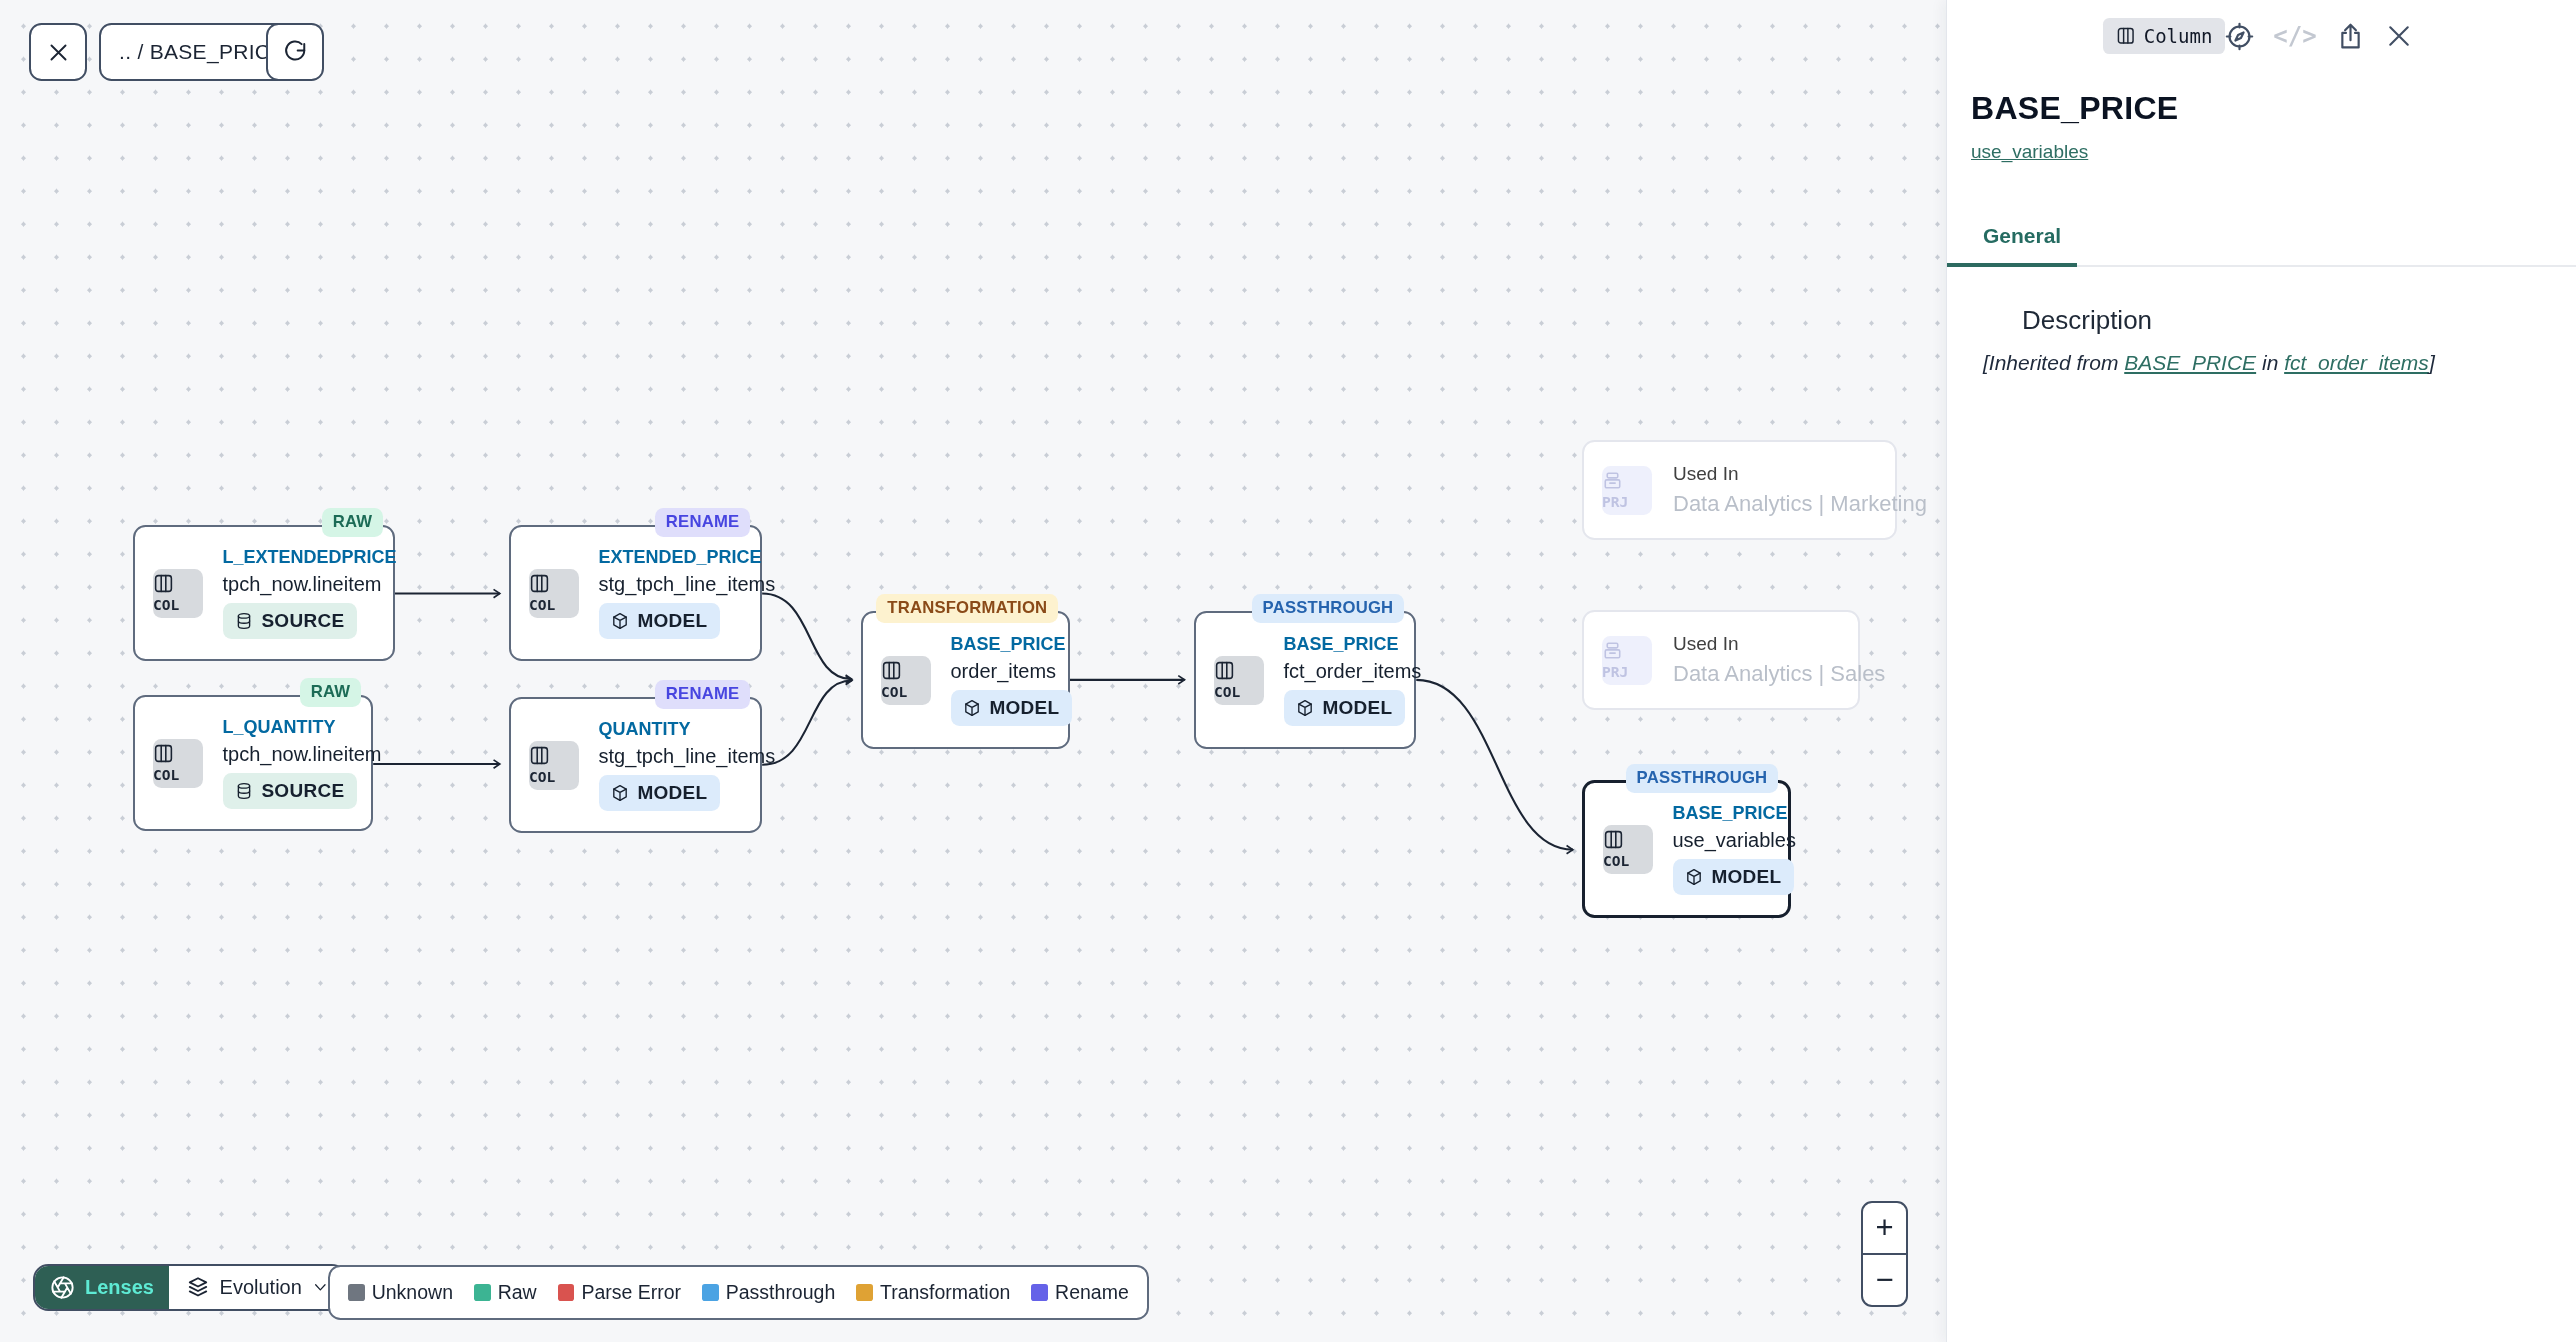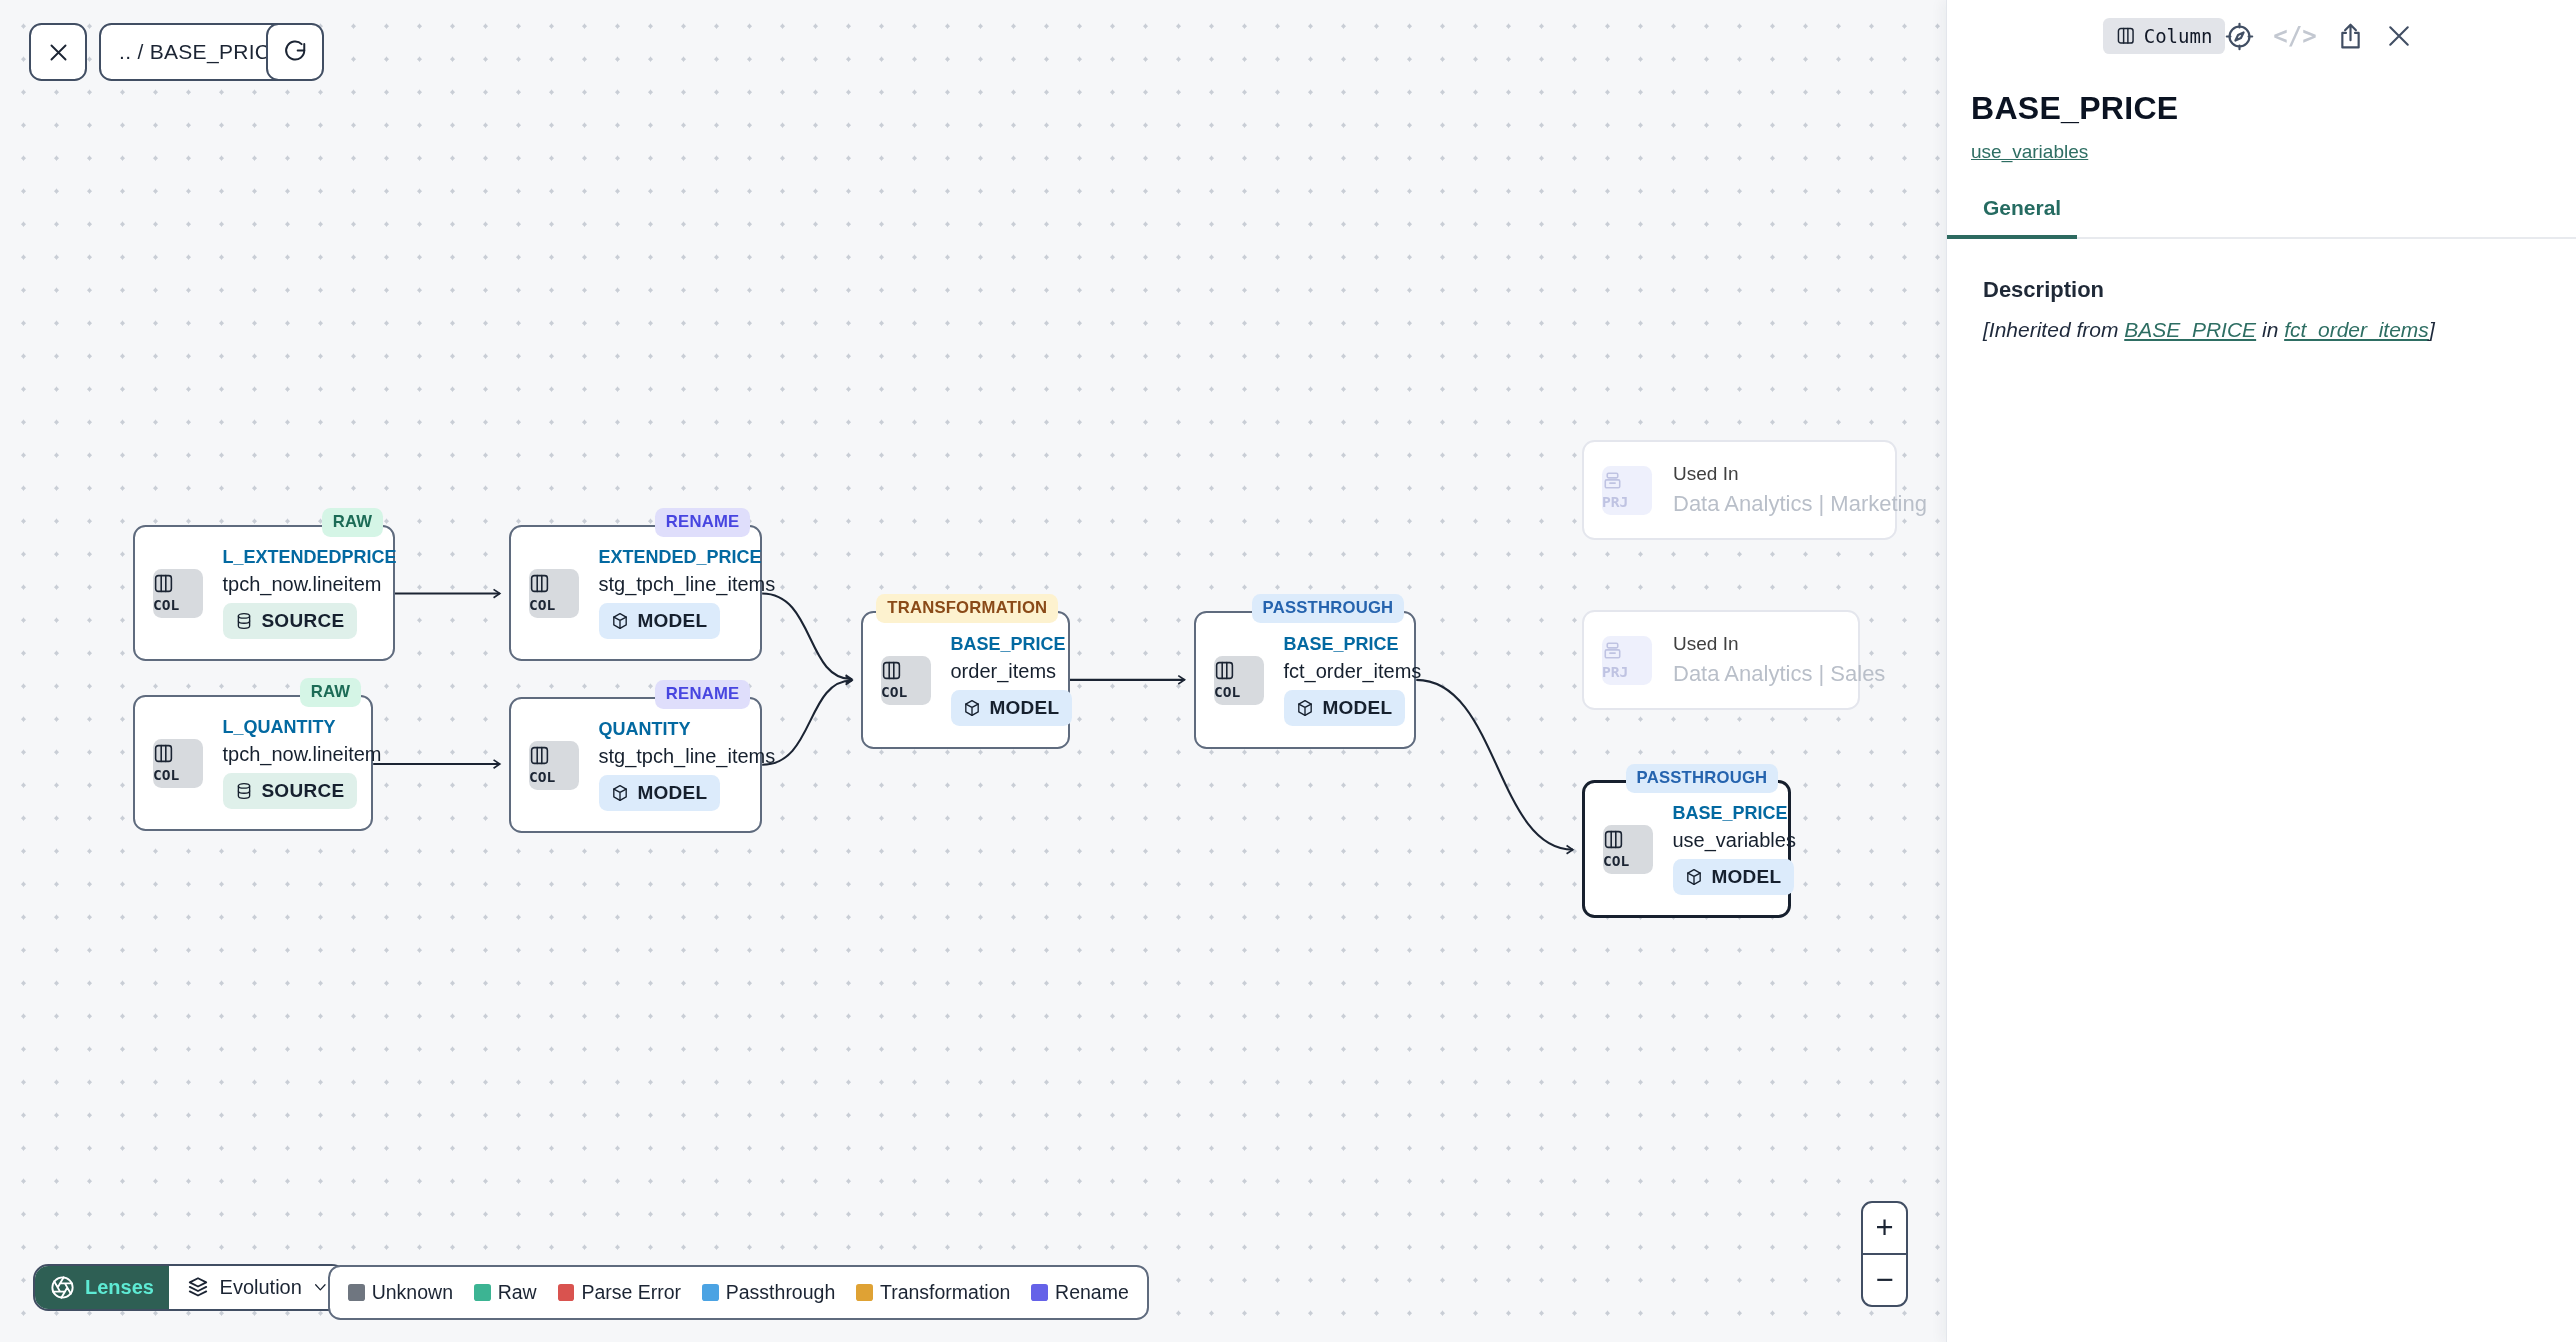--- a/index.html
+++ b/index.html
@@ -82,25 +82,25 @@
   .type-badge { display:inline-flex; align-items:center; gap:8.4px; background:#e2e4e9; border-radius:6.3px;
     height:36px; padding:0 12.5px; font-family:"DejaVu Sans Mono", monospace; font-size:19px; color:#111827; }
   .type-badge svg { stroke:#1b2433; }
   .panel-icons { display:flex; align-items:center; gap:19.5px; }
   .picon { cursor:pointer; display:flex; }
   .picon svg { stroke:#414e63; }
   .code-glyph { font-size:24px; font-weight:700; color:#c3c8d1; font-family:"DejaVu Sans Mono", monospace; }
   .panel h1 { margin:36px 0 0 24px; font-size:32px; font-weight:700; color:#0b1322; letter-spacing:0.3px; }
   .panel-link { display:inline-block; margin:14px 0 0 24px; font-size:19px; color:#2e6e63;
     text-decoration:underline; cursor:pointer; }
-  .tabs { margin-top:33px; border-bottom:2.1px solid #e8eaee; display:flex; }
+  .tabs { margin-top:61px; border-bottom:2.1px solid #e8eaee; display:flex; }
   .tab { position:relative; padding:0 15.3px 16.7px 36px; font-size:21px; font-weight:600; color:#256b61; cursor:pointer; }
   .tab.active::after { content:""; position:absolute; left:0; right:0; bottom:-2.1px; height:4.2px; background:#2d6a60; }
   .panel-body { padding:38px 36px 0 36px; }
-  .desc-label { font-size:22px; font-weight:700; color:#1f2937; }
+  .desc-label { font-size:26px; font-weight:400; color:#1f2937;margin-left:39px; }
   .desc-text { margin-top:25px; font-size:21px; font-style:italic; color:#1e293b; line-height:1.45; max-width:564px; }
   .inherited { margin-top:15.3px; font-size:21px; font-style:italic; color:#1e293b; }
   .inherited a { color:#2e6e63; text-decoration:underline; font-style:italic; cursor:pointer; }
   svg.ic { fill:none; stroke-width:2.4; stroke-linecap:round; stroke-linejoin:round; }
 </style>
 </head>
 <body>
 
 <div class="app">
   <div class="canvas">

